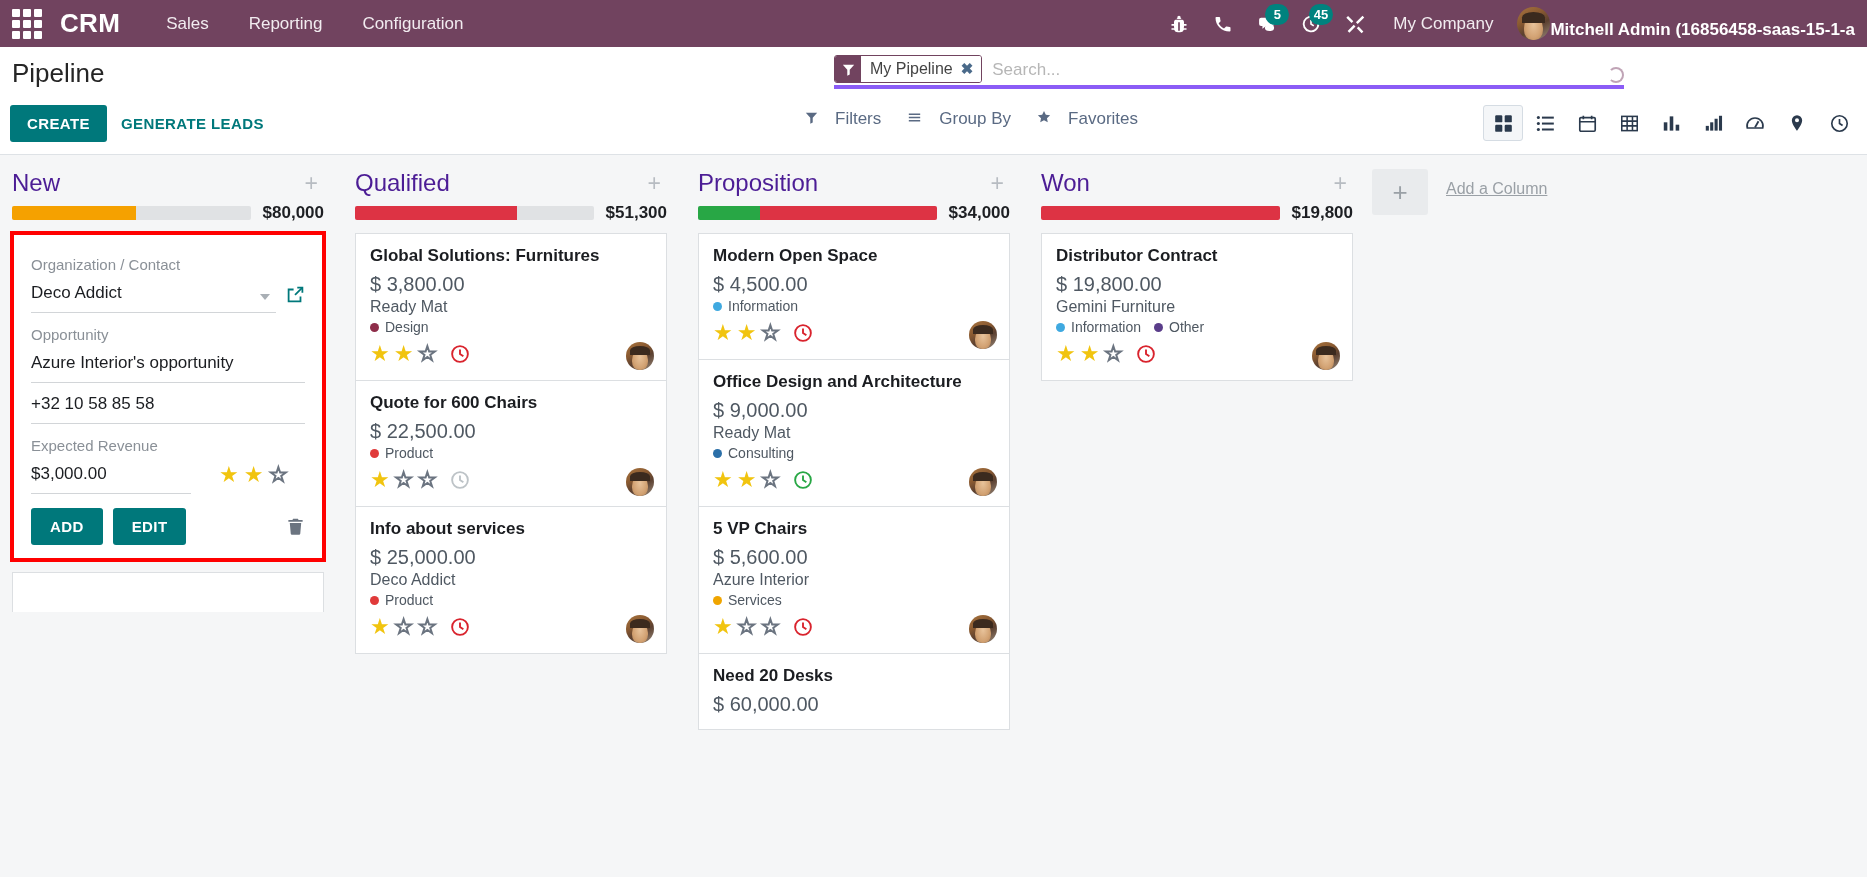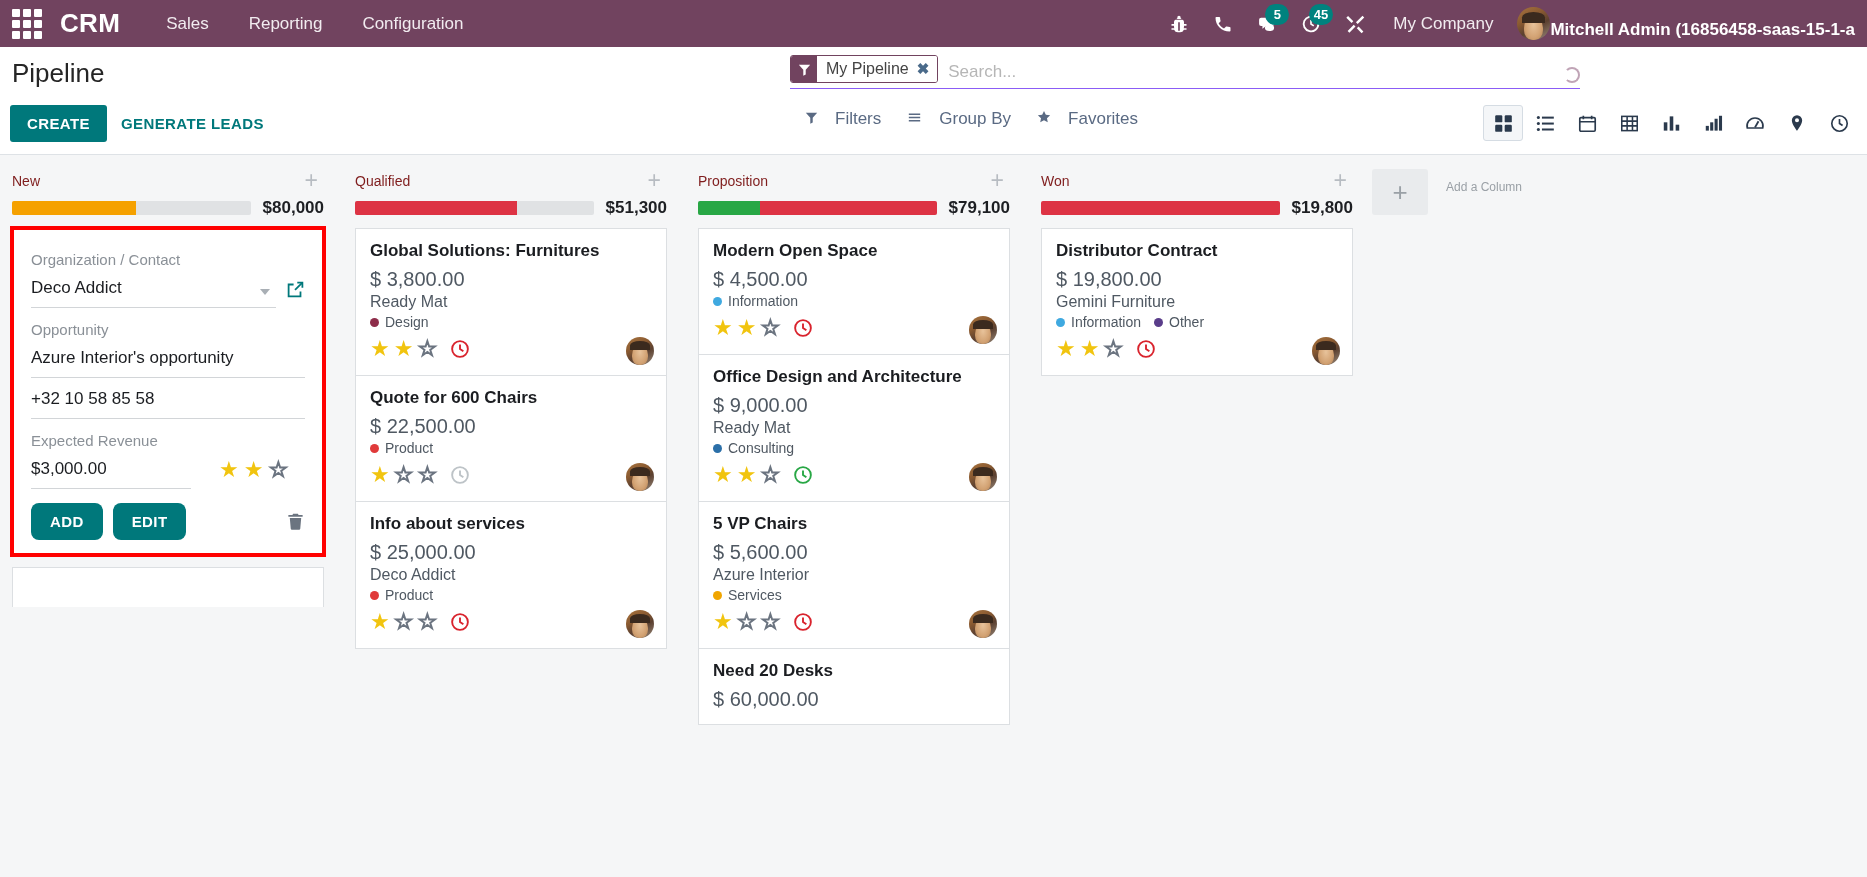--- a/index.html
+++ b/index.html
@@ -75,23 +75,23 @@
     content:""; position:absolute; left:5px; top:5px; width:23px; height:11px;
     border-radius: 50% 50% 0 0; background:#3b2a1e; z-index:2;
   }
   .user-name { font-size: 17px; color: #ffffff; }
 
   
   .control-panel { background: #ffffff; border-bottom: 1px solid #dee2e6; position: relative; }
   .cp-row1 { display: flex; align-items: flex-start; padding: 12px 0 0 0; position: relative; min-height: 52px; }
   .page-title { font-size: 26px; color: #252525; font-weight: normal; padding-left: 12px; line-height: 1.1; }
   .searchview {
-    position: absolute; left: 790px; top: 8px; width: 790px;
+    position: absolute; left: 834px; top: 8px; width: 790px;
     display: flex; align-items: stretch;
-    border-bottom: 1px solid #8b5cf6; min-height: 34px;
+    border-bottom: 4px solid #8b5cf6; min-height: 34px;
   }
   .facet { display: flex; align-items: stretch; border: 1px solid #71435f; border-radius: 3px; overflow: hidden; height: 28px; }
   .facet-icon {
     background: #71435f; color: #ffffff; display: flex; align-items: center;
     justify-content: center; width: 26px;
   }
   .facet-label {
     display: flex; align-items: center; gap: 8px; background: #ffffff;
     color: #444; font-size: 16px; padding: 0 8px 0 9px; white-space: nowrap;
   }
@@ -130,21 +130,21 @@
   .view-btn.active { background: #f4f6f8; border-color: #d5dce3; }
 
   
   .kanban {
     background: #f5f6f7; height: calc(877px - 47px - 101px);
     display: flex; align-items: flex-start; padding: 0; overflow: hidden;
     position: relative;
   }
   .kcol { width: 343px; flex: 0 0 343px; padding: 0 9px 0 0; height: 100%; position: relative; }
   .kcol-head { display: flex; align-items: center; padding: 14px 10px 4px 12px; }
-  .kcol-title { font-size: 14px; color: #7f1d1d; flex: 1 1 auto; }
+  .kcol-title { font-size: 24px; color: #4c1d95; flex: 1 1 auto; }
   .kcol-plus { color: #b7bcc2; font-size: 23px; line-height: 1; cursor: pointer; padding: 0 6px; }
   .kcol-progress { display: flex; align-items: center; gap: 12px; padding: 2px 10px 10px 12px; }
   .pbar { flex: 1 1 auto; height: 14px; background: #e0e2e4; border-radius: 2px; overflow: hidden; display: flex; }
   .pbar span { display: block; height: 100%; }
   .kcol-amount { font-size: 17px; color: #1d1f23; font-weight: bold; white-space: nowrap; }
 
   .kcards { padding: 0 10px 0 12px; }
   .kcard {
     background: #ffffff; border: 1px solid #dcdfe2; border-bottom: 0;
     padding: 12px 14px 11px 14px; position: relative; cursor: pointer;
@@ -201,38 +201,38 @@
     position: absolute; right: 6px; bottom: 13px;
     width: 0; height: 0; border-left: 5px solid transparent;
     border-right: 5px solid transparent; border-top: 6px solid #a9afb5;
   }
   .qc-ext { color: #00787b; cursor: pointer; display: flex; align-items: center; padding-bottom: 4px; }
   .qc-rev-row { display: flex; align-items: flex-end; gap: 10px; }
   .qc-rev-input { flex: 0 0 160px; }
   .qc-rev-stars { display: flex; align-items: center; gap: 5px; padding-bottom: 8px; margin-left: 18px; }
   .qc-buttons { display: flex; align-items: center; gap: 10px; margin-top: 14px; }
   .qc-btn {
-    background: #00787b; color: #ffffff; border: 0; border-radius: 8px;
+    background: #00787b; color: #ffffff; border: 0; border-radius: 3px;
     font-size: 15px; font-weight: bold; letter-spacing: .4px; padding: 10px 19px;
     cursor: pointer; font-family: "Liberation Sans", sans-serif;
   }
   .qc-trash { margin-left: auto; color: #6b7480; cursor: pointer; display: flex; align-items: center; }
   .below-stub {
     margin: 12px 10px 0 12px; height: 40px; background: #ffffff;
     border: 1px solid #dcdfe2; border-bottom: 0;
   }
 
   
   .addcol { display: flex; align-items: flex-start; padding-top: 14px; }
   .addcol-btn {
     width: 56px; height: 46px; background: #e9ebed; border-radius: 3px;
     display: flex; align-items: center; justify-content: center;
     color: #9aa0a6; font-size: 26px; cursor: pointer;
   }
-  .addcol-text { font-size: 12px; color: #9aa0a6; padding: 11px 0 0 18px; cursor: pointer; }
+  .addcol-text { font-size: 16px; color: #9aa0a6; padding: 11px 0 0 18px; cursor: pointer; text-decoration: underline; }
 </style>
 </head>
 <body>
 
 <div class="navbar">
   <div class="apps-grid">
     <i></i>
       <i></i>
       <i></i>
       <i></i>
@@ -577,21 +577,21 @@
   <div class="kcol">
     <div class="kcol-head">
       <div class="kcol-title">Proposition</div>
       <div class="kcol-plus">+</div>
     </div>
     <div class="kcol-progress">
       <div class="pbar">
         <span style="width:26%;background:#28a745;"></span>
         <span style="width:74%;background:#dd3344;"></span>
       </div>
-      <div class="kcol-amount">$79,100</div>
+      <div class="kcol-amount">$34,000</div>
     </div>
     <div class="kcards">
 
       <div class="kcard">
         <div class="kcard-title">Modern Open Space</div>
         <div class="kcard-amount">$ 4,500.00</div>
         <div class="kcard-tags">
           <span class="ktag">
             <span class="ktag-dot" style="background:#3fa9e0"></span>
             <span>Information</span>

